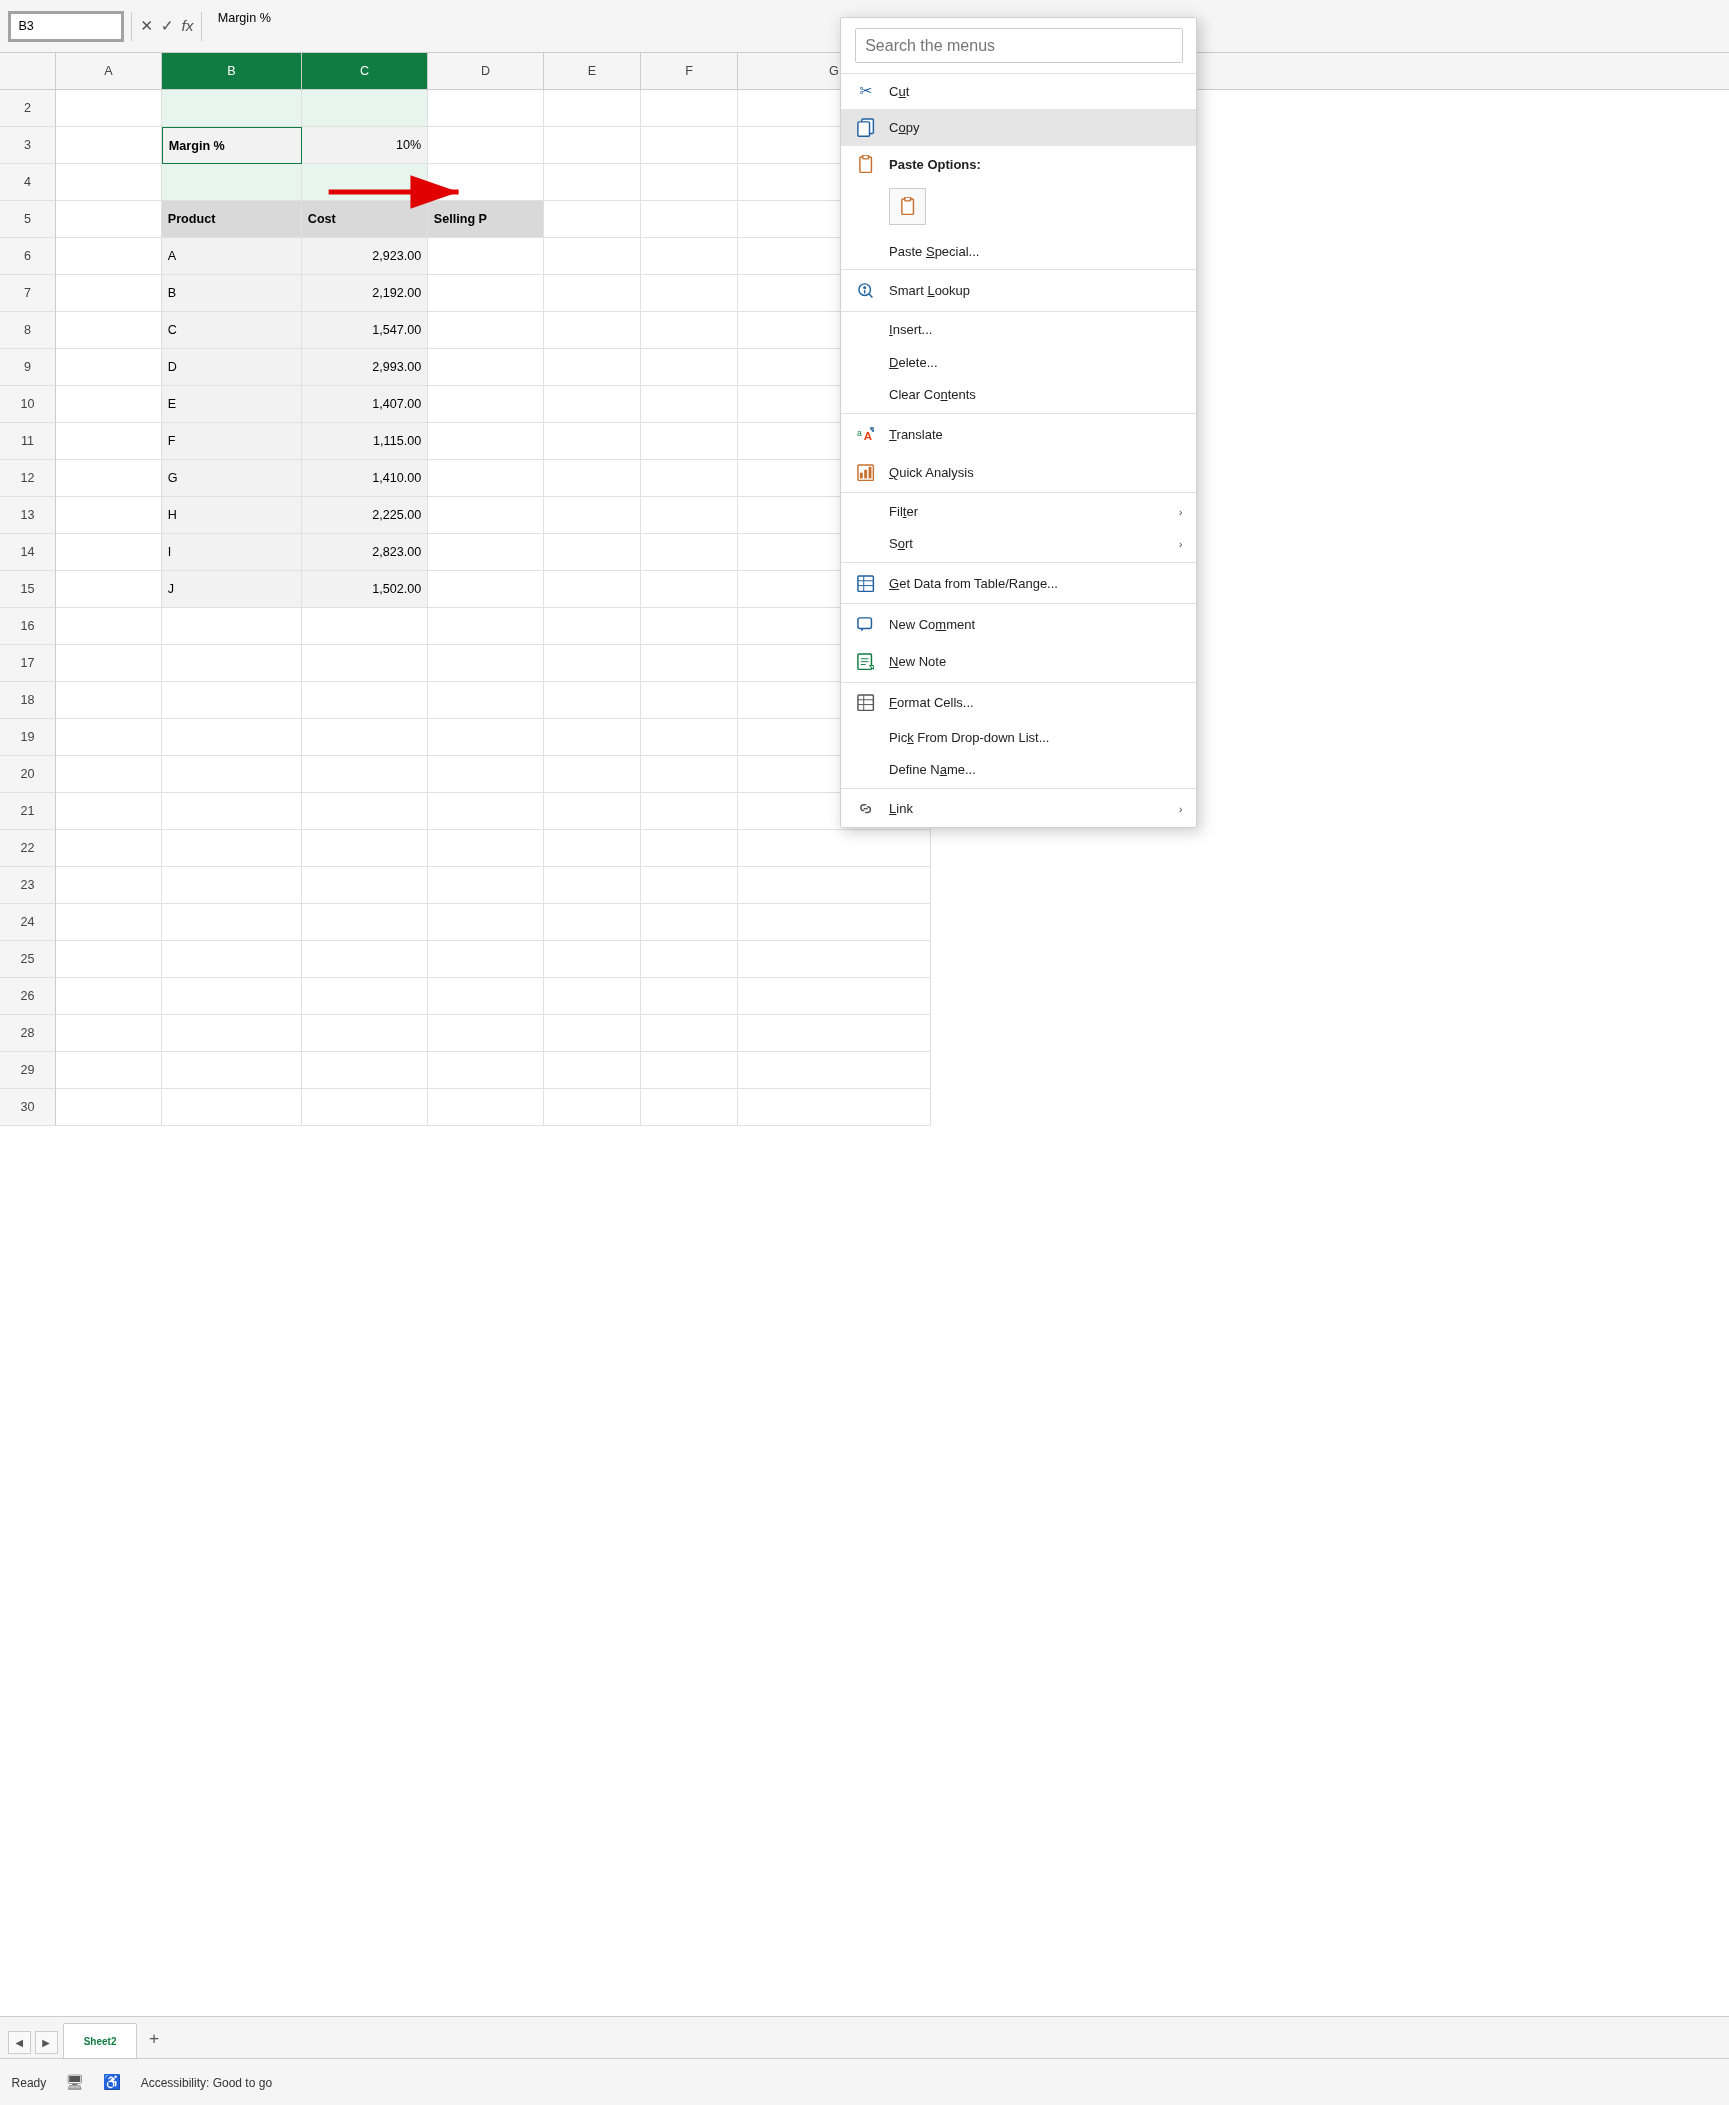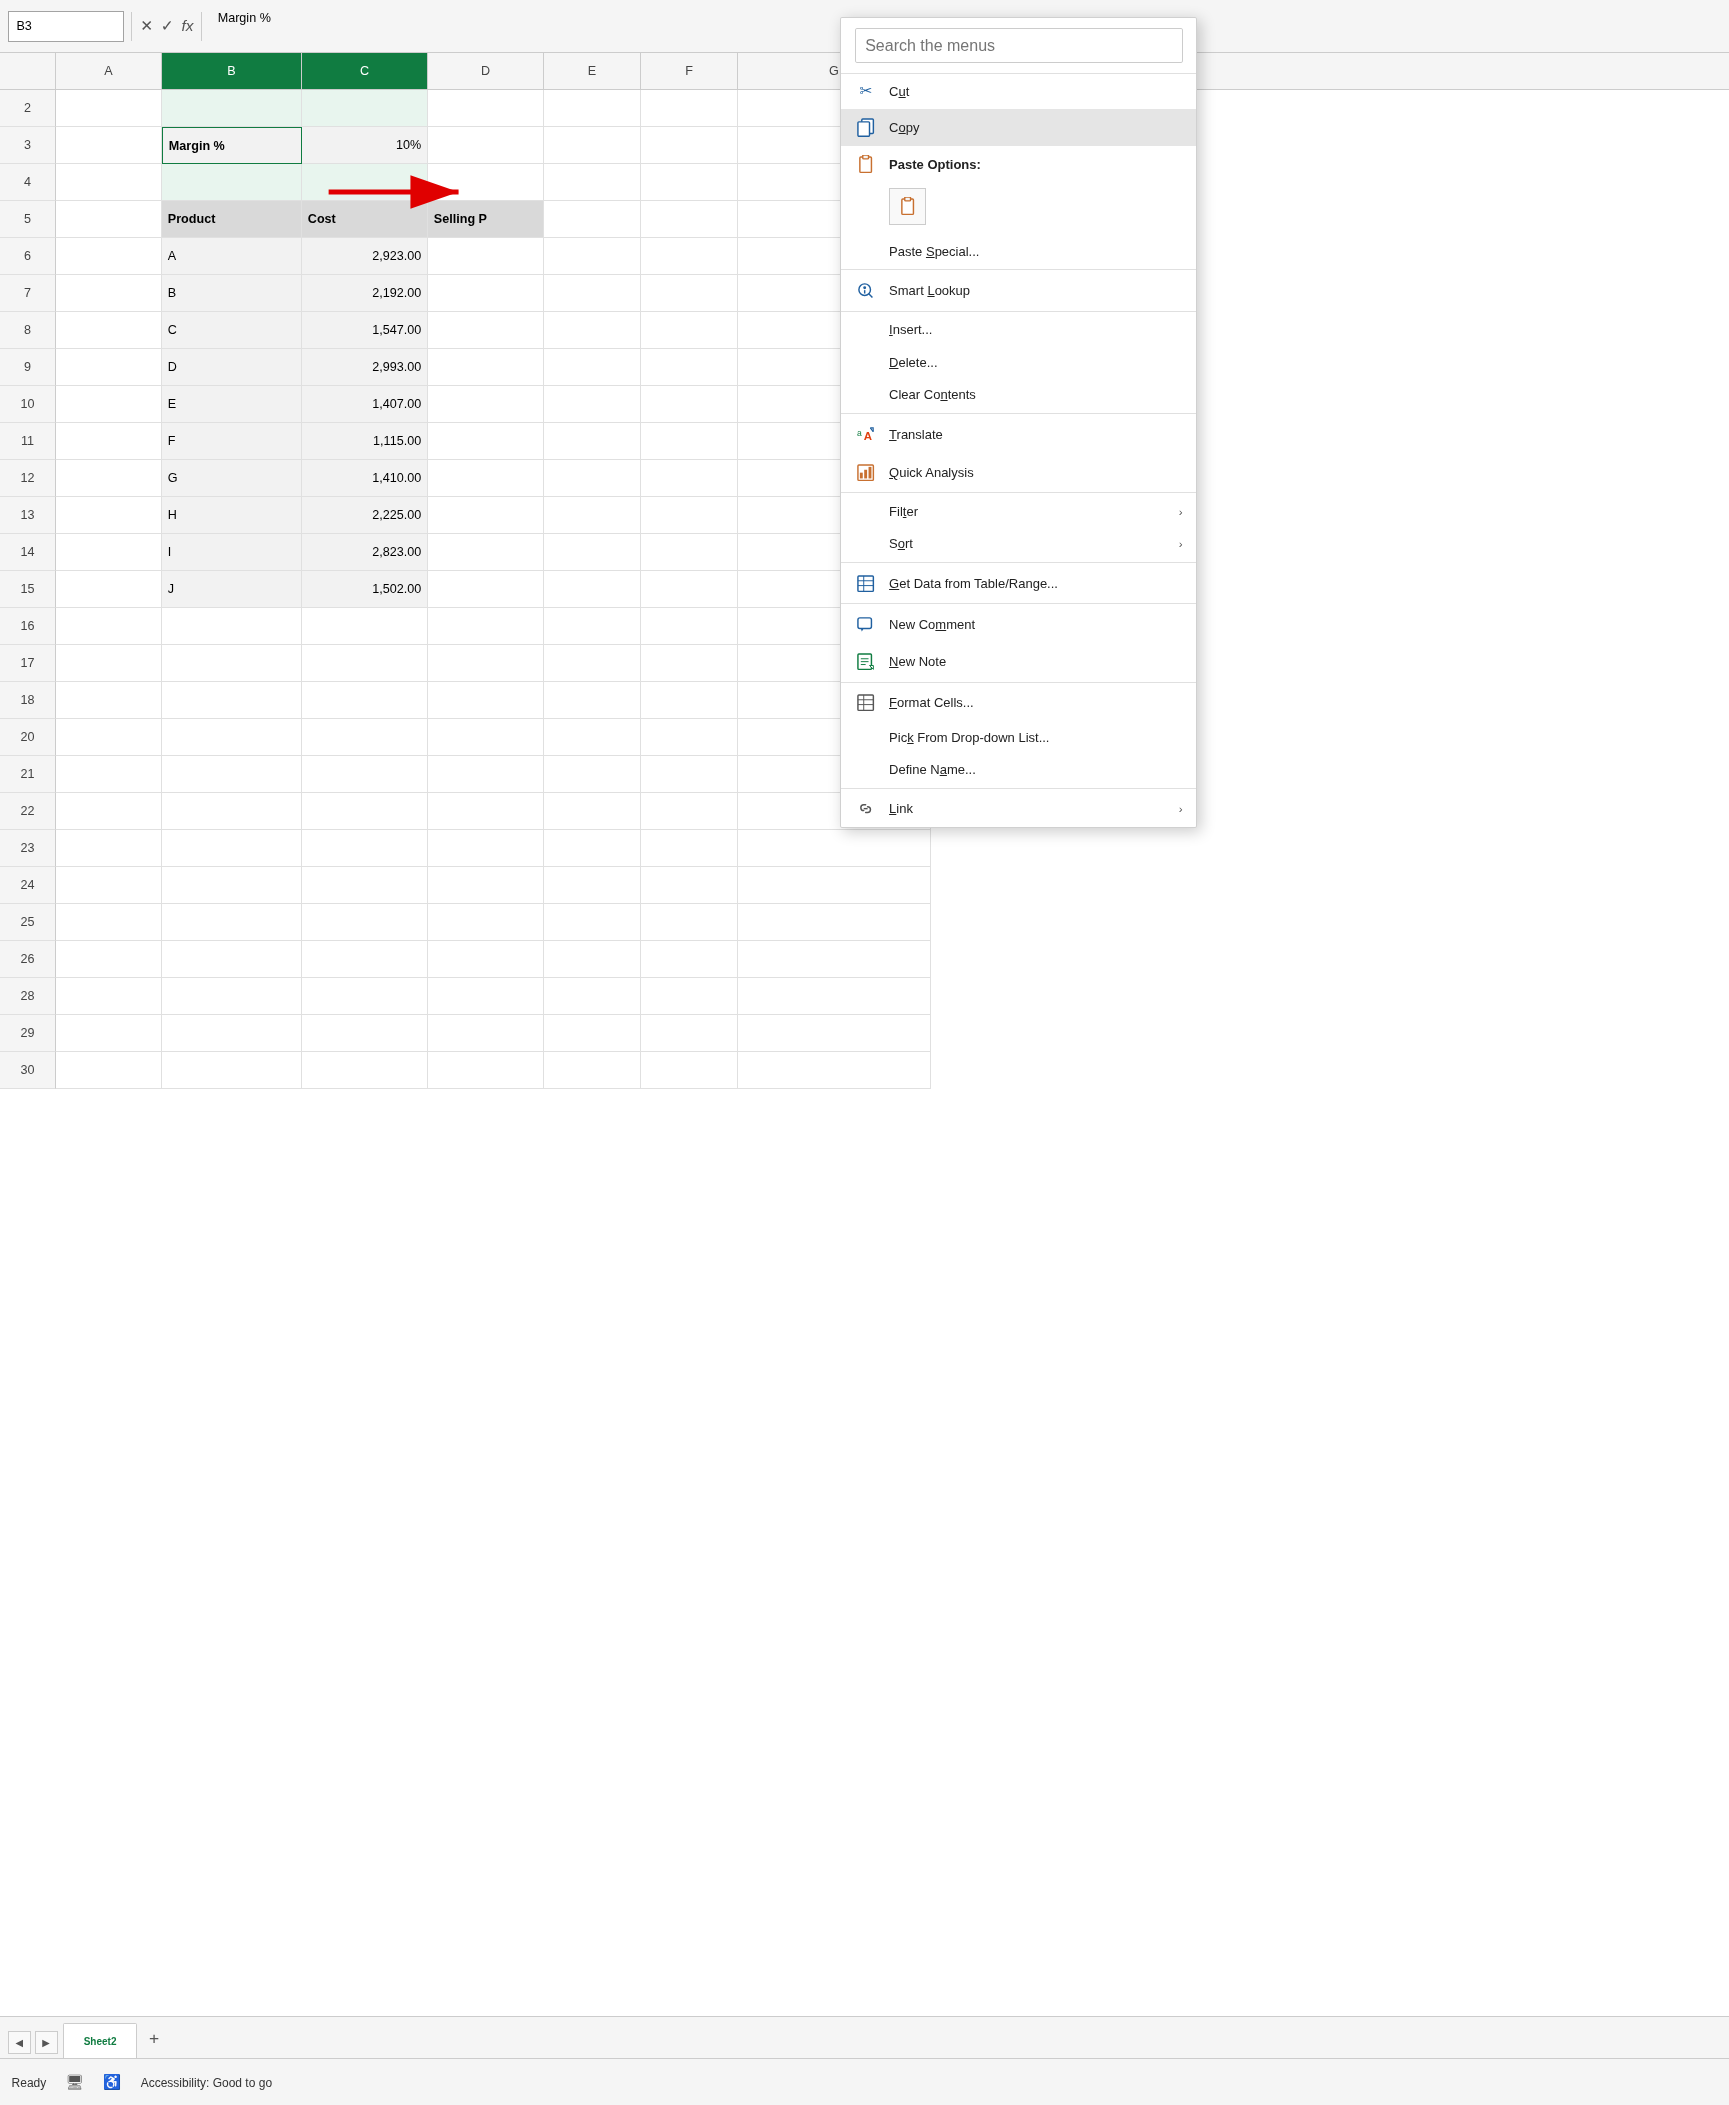--- a/index.html
+++ b/index.html
@@ -28,21 +28,21 @@
       align-items: center;
       height: 53px;
       border-bottom: 1px solid #ccc;
       background: #f5f5f5;
       padding: 0 7.7px;
       gap: 3.9px;
     }
     .cell-ref-box {
       width: 116px;
       height: 31px;
-      border: 1px solid #a3a3a3;
+      border: 3px solid #a3a3a3;
       background: #fff;
       display: flex;
       align-items: center;
       padding: 0 7.7px;
       font-size: 12.6px;
     }
     .formula-bar-divider {
       width: 1px;
       height: 29px;
       background: #ccc;
@@ -534,20 +534,30 @@
         <div class="row-header">18</div>
         <div class="cell col-a"></div>
         <div class="cell col-b"></div>
         <div class="cell col-c"></div>
         <div class="cell col-d"></div>
         <div class="cell col-e"></div>
         <div class="cell col-f"></div>
         <div class="cell col-g"></div>
       </div>
     <div class="grid-row">
+        <div class="row-header">19</div>
+        <div class="cell col-a"></div>
+        <div class="cell col-b"></div>
+        <div class="cell col-c"></div>
+        <div class="cell col-d"></div>
+        <div class="cell col-e"></div>
+        <div class="cell col-f"></div>
+        <div class="cell col-g"></div>
+      </div>
+    <div class="grid-row">
         <div class="row-header">20</div>
         <div class="cell col-a"></div>
         <div class="cell col-b"></div>
         <div class="cell col-c"></div>
         <div class="cell col-d"></div>
         <div class="cell col-e"></div>
         <div class="cell col-f"></div>
         <div class="cell col-g"></div>
       </div>
     <div class="grid-row">

